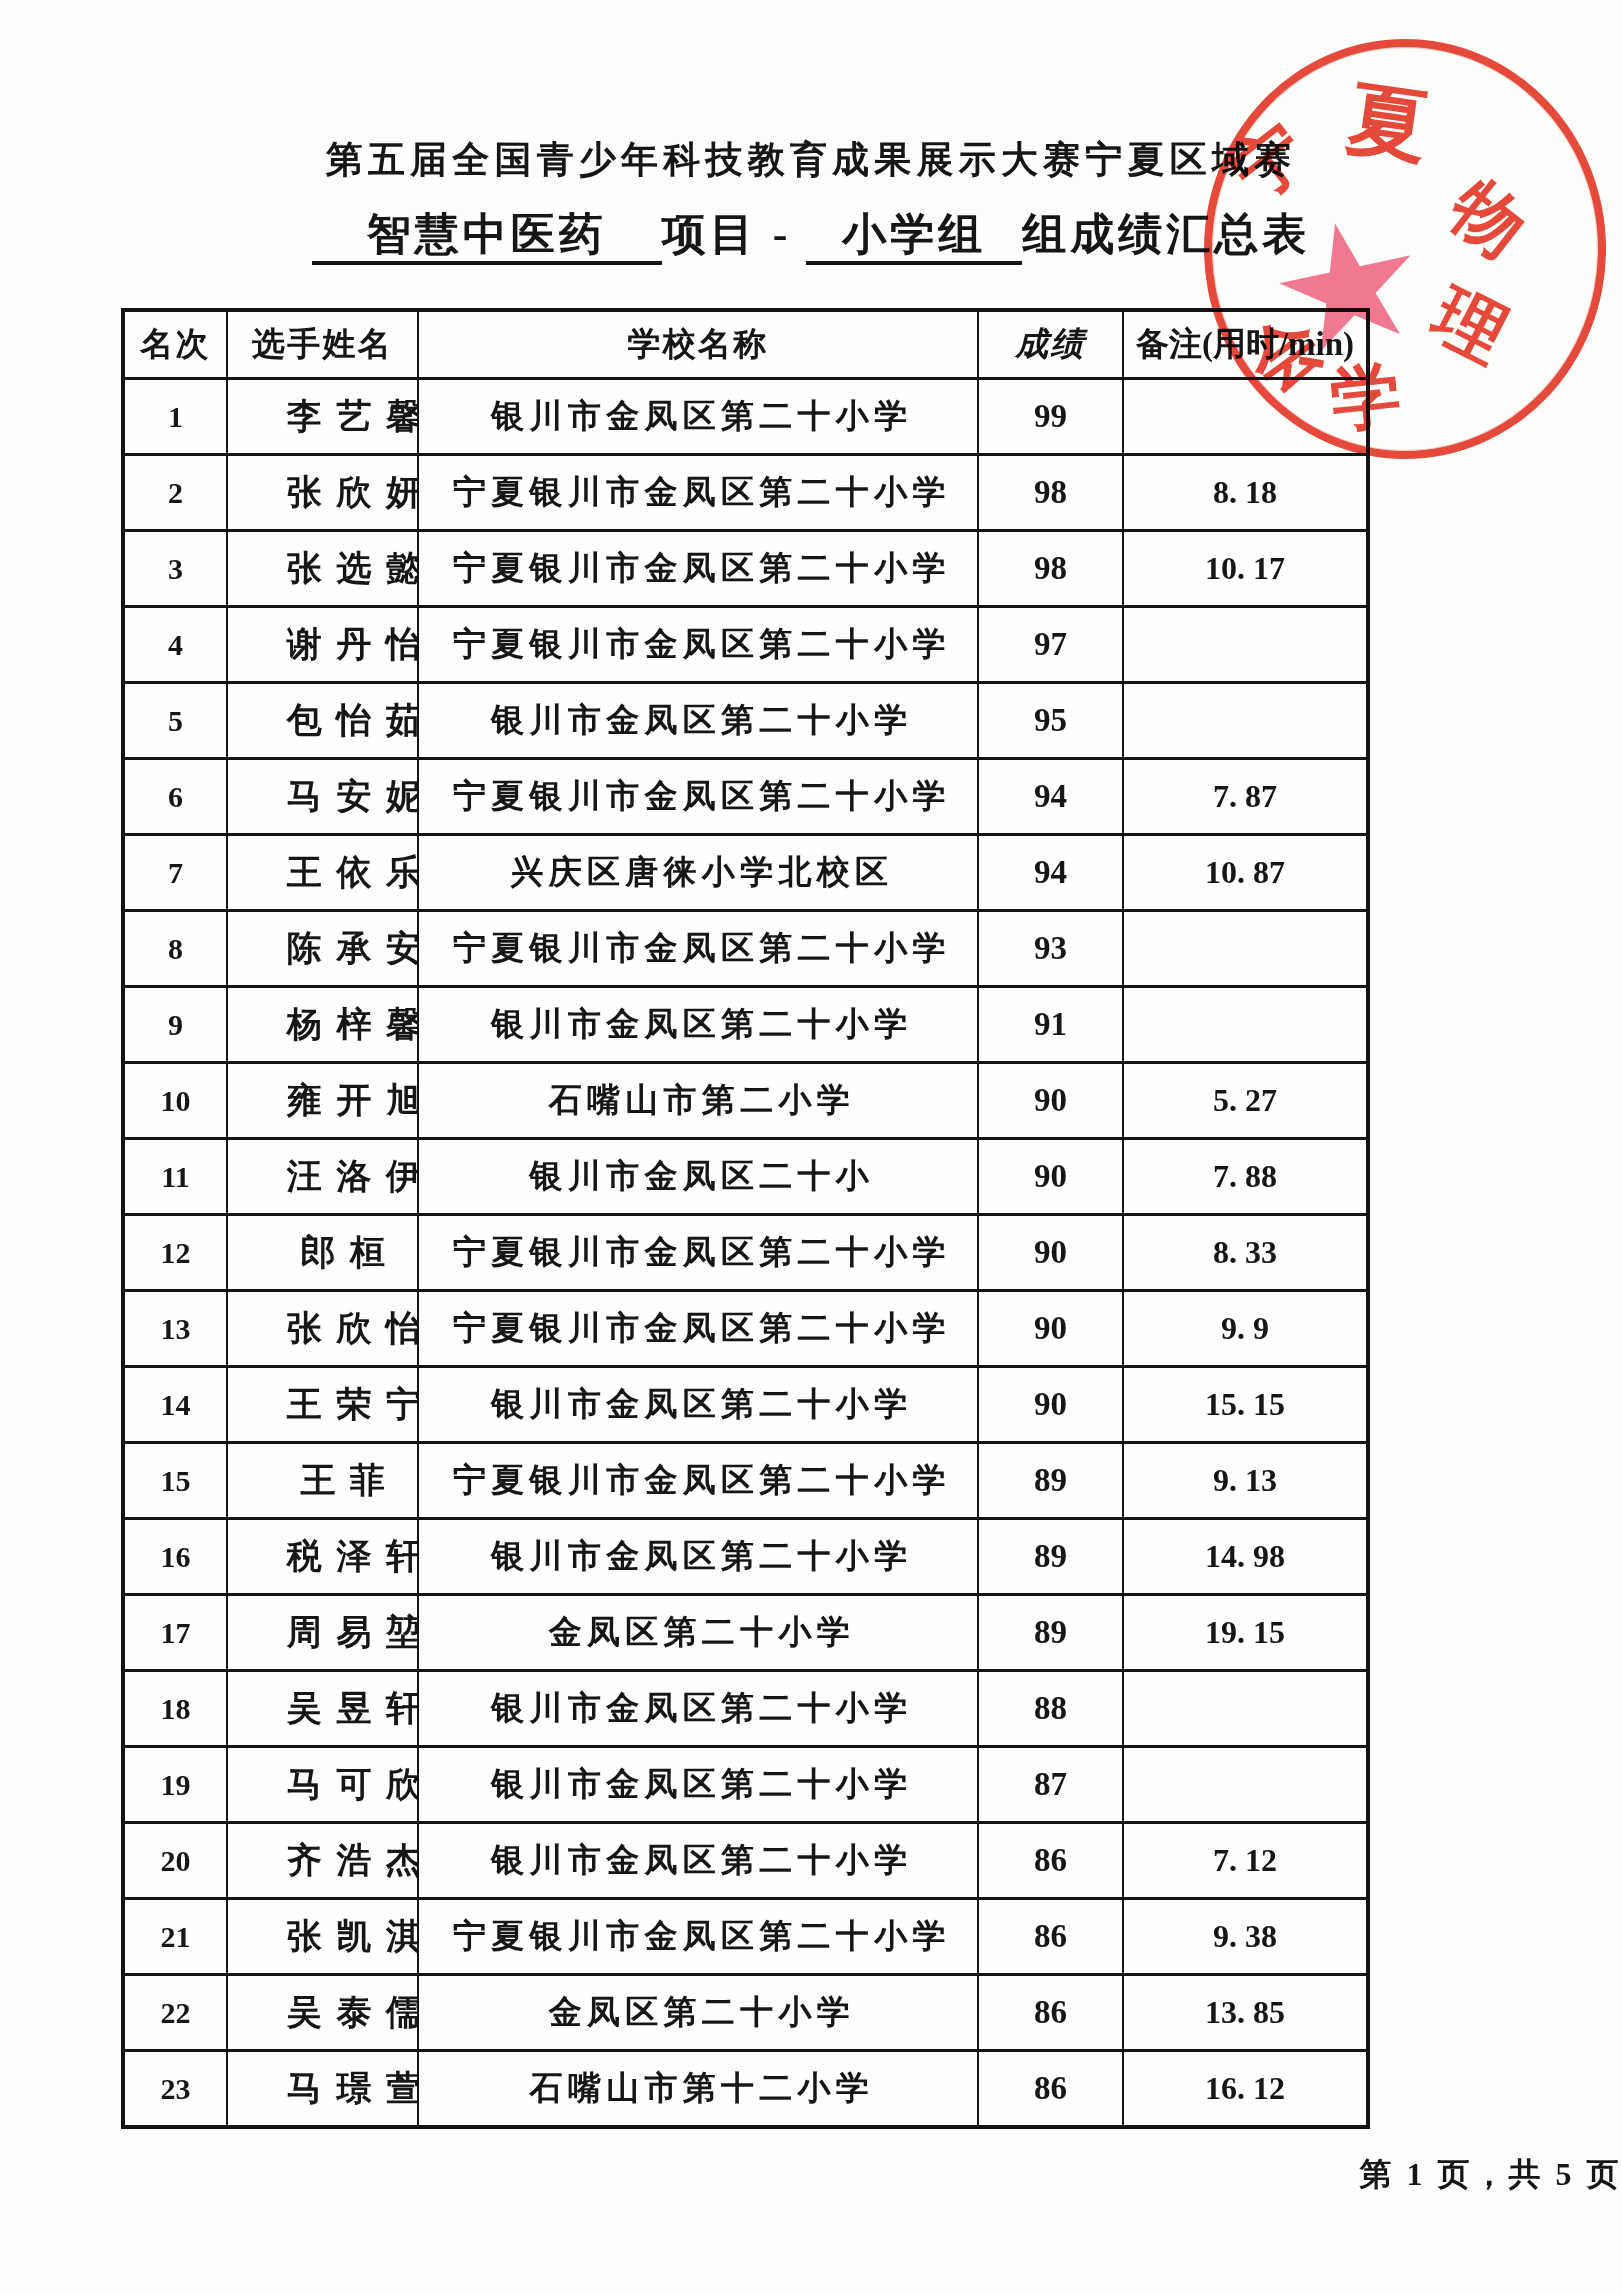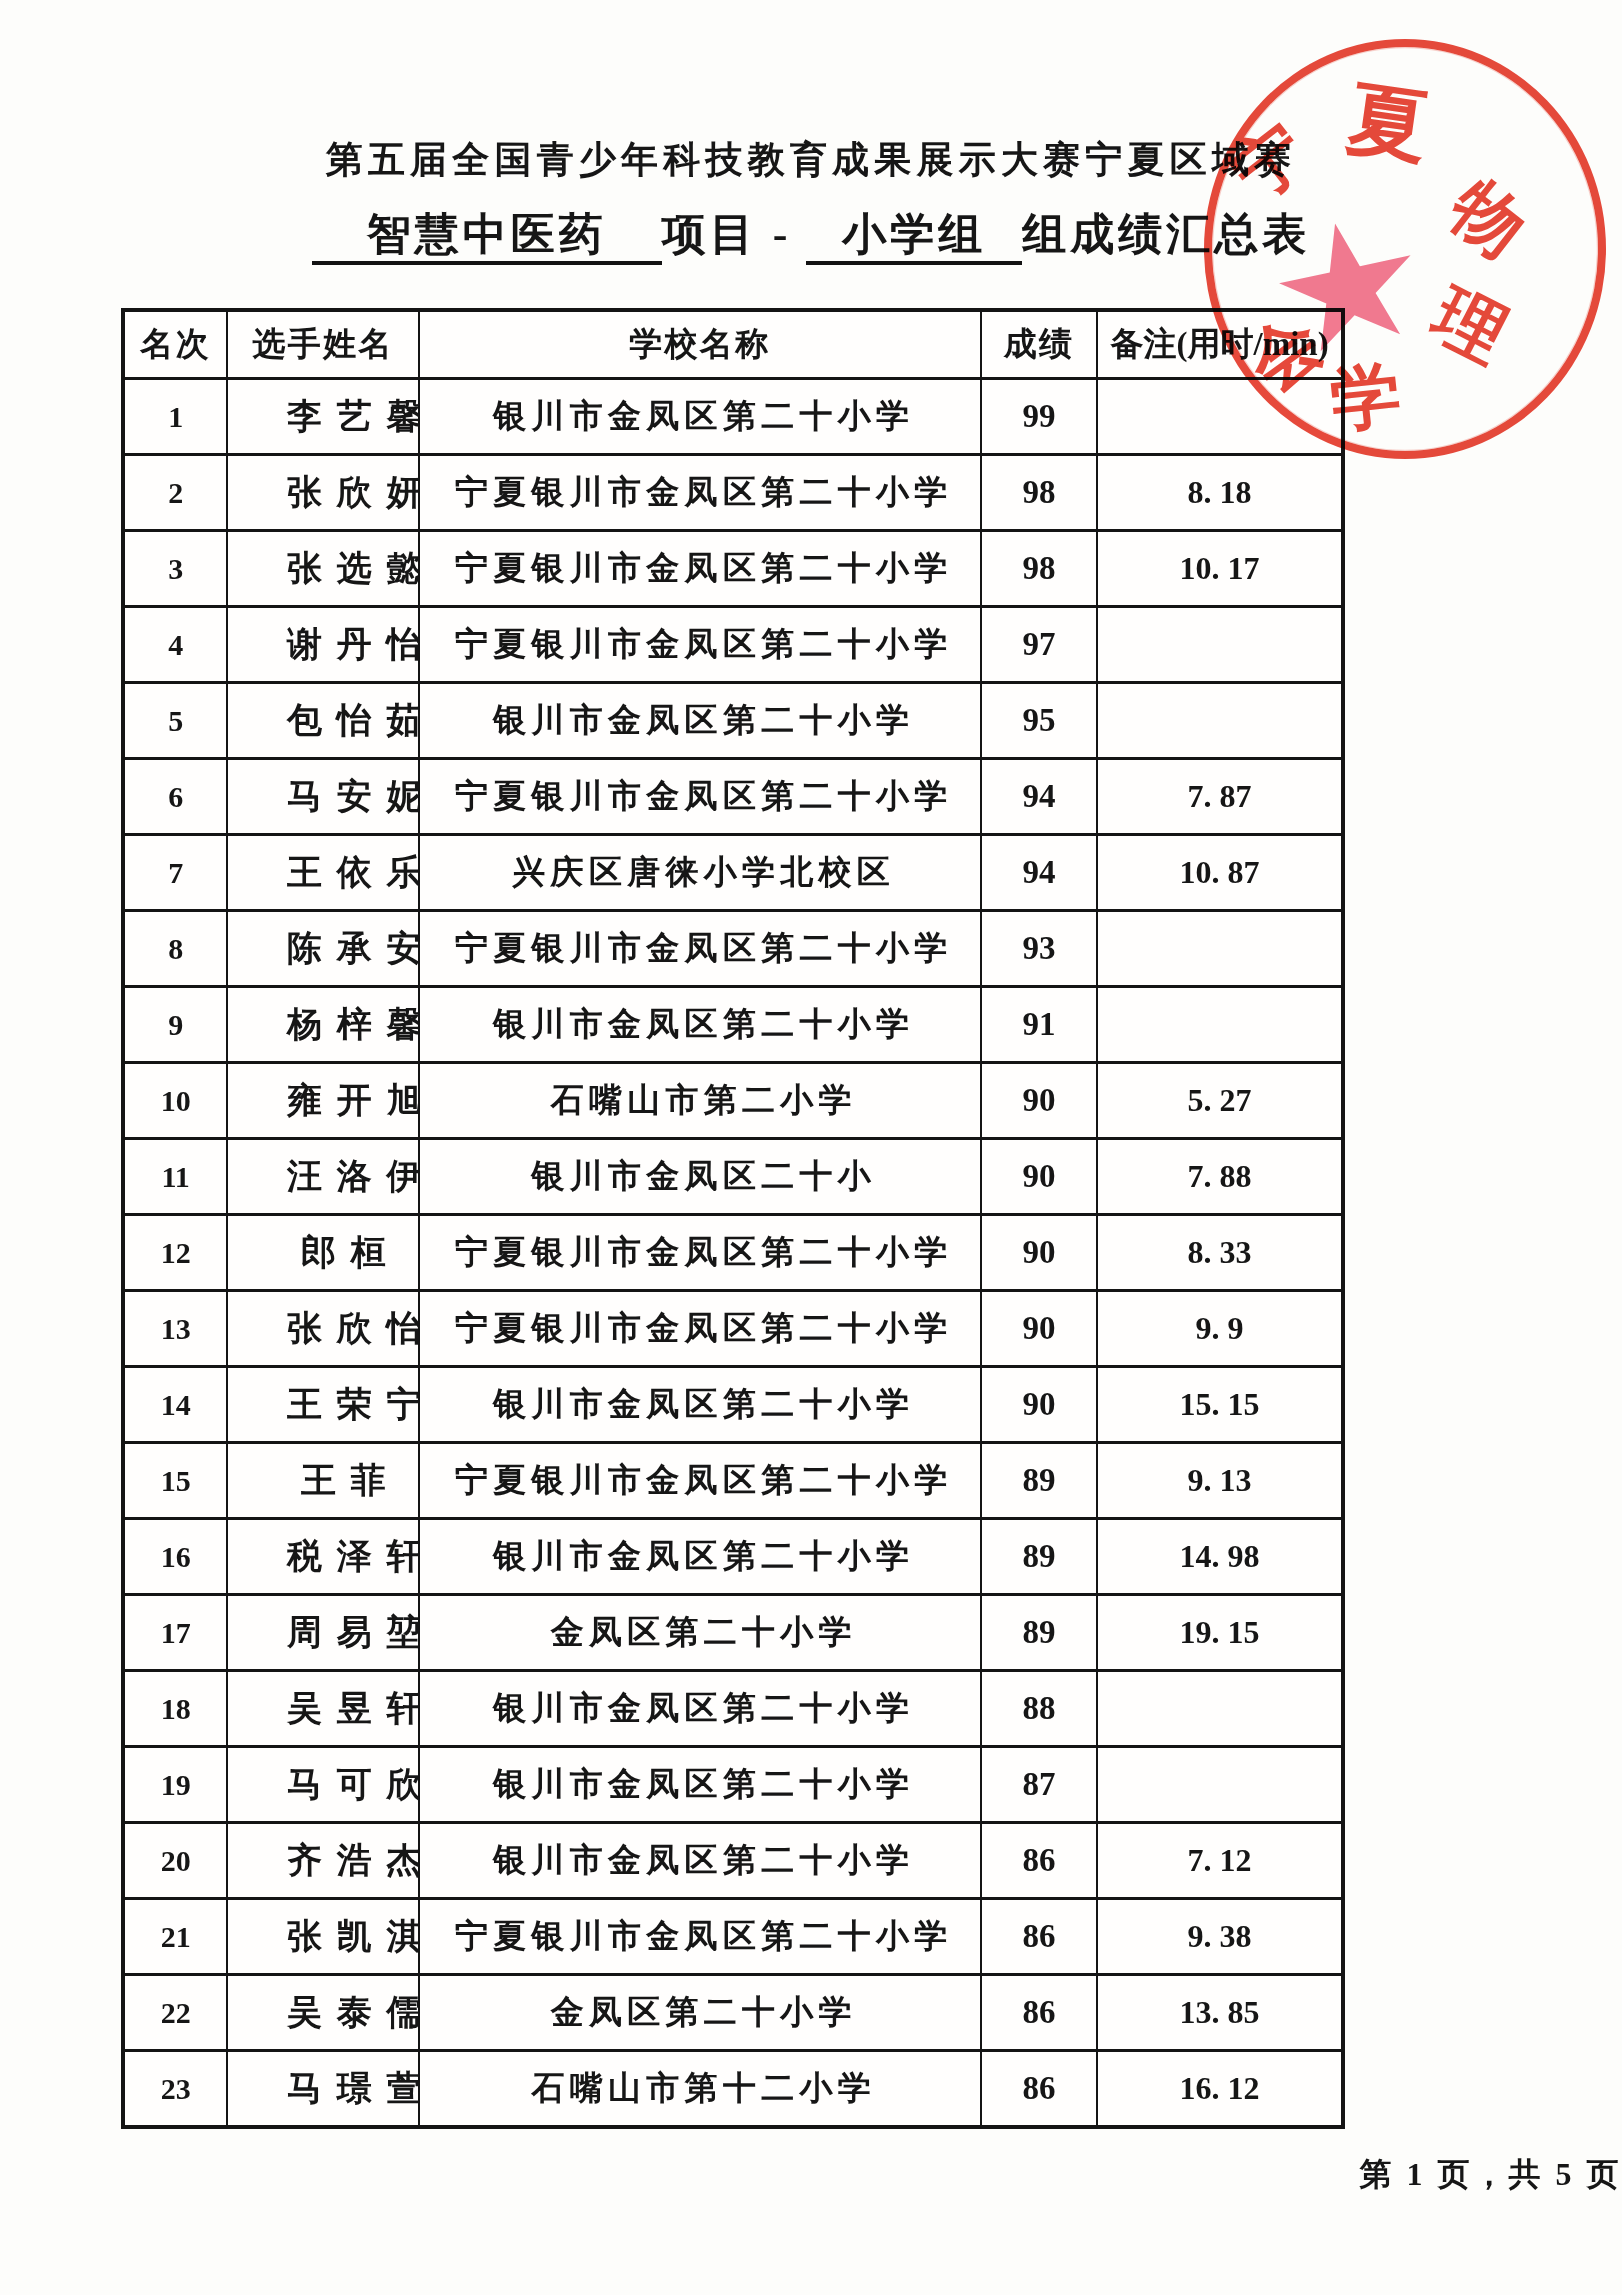--- a/index.html
+++ b/index.html
@@ -47,21 +47,21 @@
     text-align:center;vertical-align:middle;
     overflow:hidden;white-space:nowrap;
     padding:0 3.5px;box-sizing:border-box;
   }
   .results thead tr{height:69px;}
   .results tbody tr{height:76px;}
   .results th{font-size:33px;font-weight:bold;letter-spacing:2.3px;}
   .results th:nth-child(1){width:104px;}
   .results th:nth-child(2){width:191px;}
   .results th:nth-child(3){width:560px;}
-  .results th:nth-child(4){width:116px;}
+  .results th:nth-child(4){width:145px;font-style:italic;}
   .results th:nth-child(5){width:245px;letter-spacing:0;}
   td.c-rank{font-size:30px;font-weight:bold;}
   td.c-name{font-size:35px;font-weight:bold;letter-spacing:0.42em;text-indent:0.42em;padding-left:44px;}
   td.c-school{font-size:33px;font-weight:bold;letter-spacing:0.16em;text-indent:0.16em;padding-left:6px;}
   td.c-score{font-size:33px;font-weight:bold;}
   td.c-remark{font-size:32px;font-weight:bold;}
 
   
   .footer{
     text-align:right;

